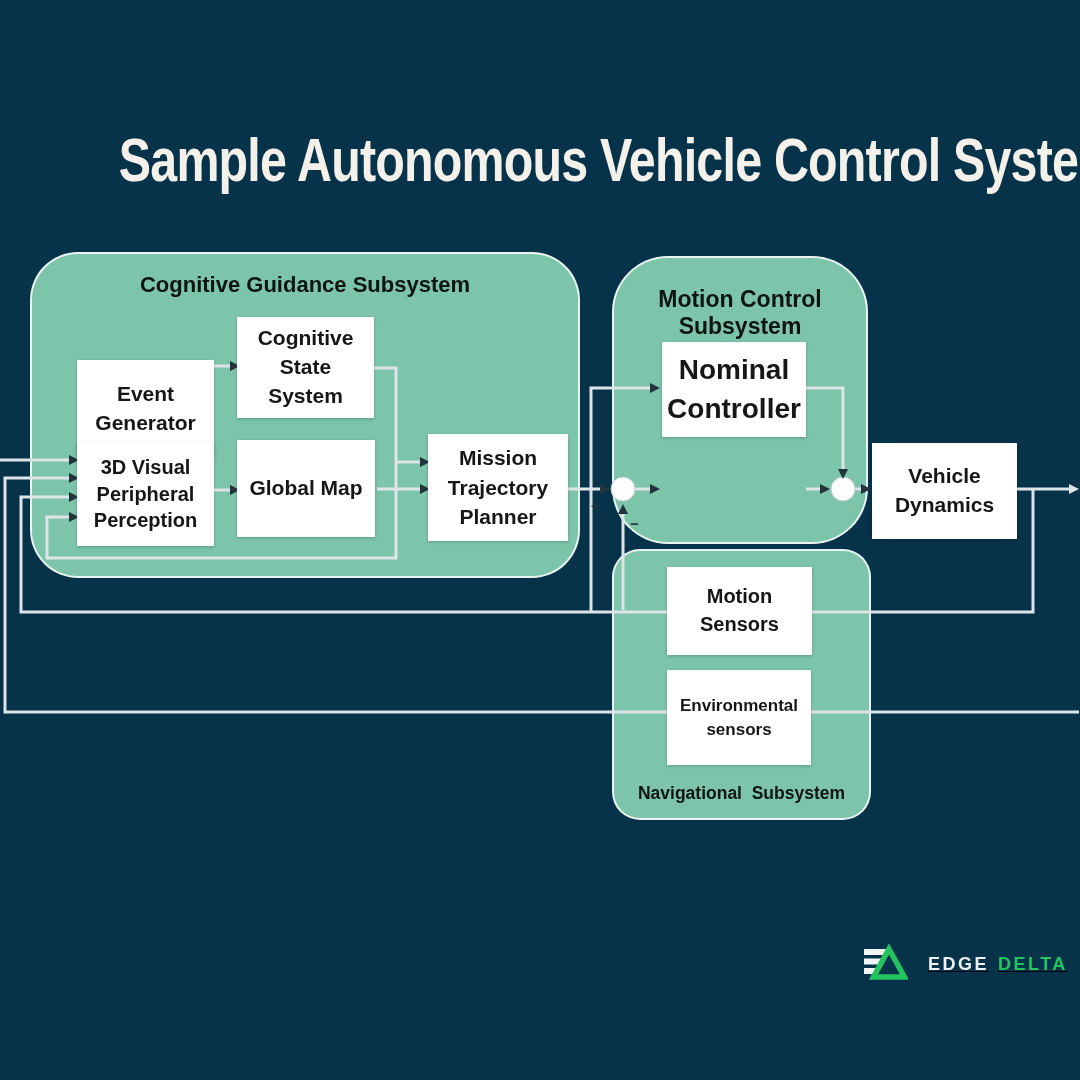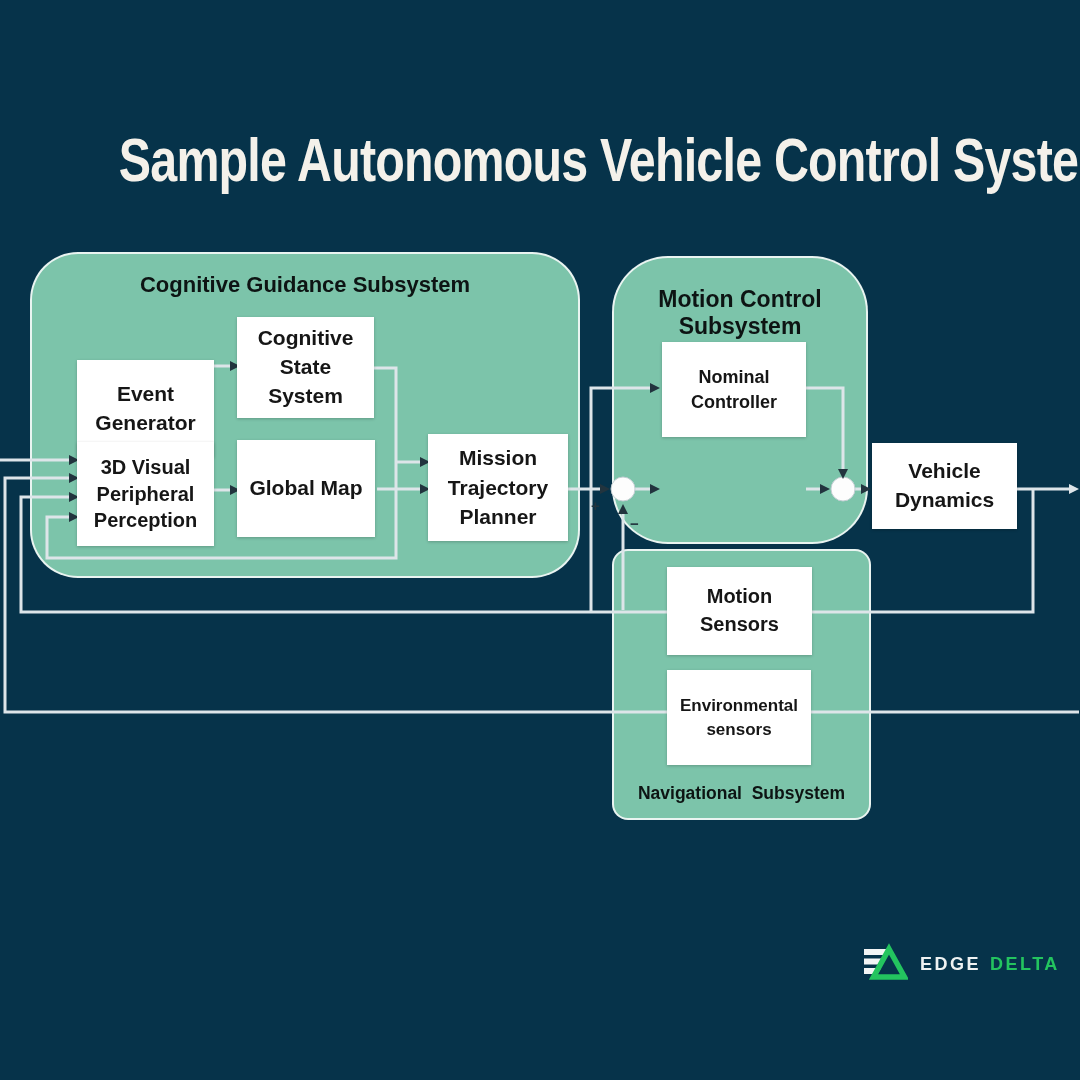--- a/index.html
+++ b/index.html
@@ -20,49 +20,49 @@
     box-sizing:border-box;z-index:1;
   }
   .subsys-label{
     position:absolute;left:0;width:100%;text-align:center;color:#0d1413;
     font-weight:700;white-space:pre-wrap;
   }
   #sub-cognitive{left:30px;top:252px;width:550px;height:326px;border-radius:48px;}
   #sub-cognitive .subsys-label{top:18px;font-size:22px;}
   #sub-motion{left:612px;top:256px;width:256px;height:288px;border-radius:56px;}
   #sub-motion .subsys-label{top:28px;font-size:23px;}
-  #sub-nav{left:612px;top:549px;width:259px;height:271px;border-radius:16px;}
+  #sub-nav{left:612px;top:549px;width:259px;height:271px;border-radius:28px;}
   #sub-nav .subsys-label{bottom:14px;font-size:17.5px;}
   
   #wires{position:absolute;left:0;top:0;z-index:2;}
   #wires .wire{stroke:#dde5e9;stroke-width:3;fill:none;}
   #wires .ah{fill:#22343e;stroke:none;}
   #wires .ah-light{fill:#dde5e9;stroke:none;}
   #wires .junction{fill:#fdfdfd;stroke:#c3cdd2;stroke-width:1;}
   #wires .jmark{font-family:"Liberation Sans",sans-serif;font-size:15px;font-weight:700;fill:#22343e;}
   
   .block{
     position:absolute;background:#ffffff;color:#161616;z-index:3;
     display:flex;align-items:center;justify-content:center;text-align:center;
     font-weight:700;line-height:1.38;box-sizing:border-box;padding:4px 6px;
     box-shadow:0 1px 3px rgba(0,0,0,.22);
   }
   #blk-event{left:77px;top:317px;width:137px;height:97px;font-size:21px;margin-top:43px;}
   #blk-csm{left:237px;top:317px;width:137px;height:101px;font-size:21px;}
   #blk-3dv{left:77px;top:442px;width:137px;height:104px;font-size:20px;line-height:1.32;}
   #blk-gmap{left:237px;top:440px;width:138px;height:97px;font-size:21px;}
   #blk-mtp{left:428px;top:434px;width:140px;height:107px;font-size:21px;line-height:1.4;}
-  #blk-nom{left:662px;top:342px;width:144px;height:95px;font-size:18px;}
+  #blk-nom{left:662px;top:342px;width:144px;height:95px;font-size:28px;}
   #blk-fbc{left:662px;top:443px;width:144px;height:86px;font-size:21px;}
-  #blk-vd{left:872px;top:443px;width:145px;height:86px;font-size:21px;}
+  #blk-vd{left:872px;top:443px;width:145px;height:96px;font-size:21px;}
   #blk-msens{left:667px;top:567px;width:145px;height:88px;font-size:20px;}
   #blk-esens{left:667px;top:670px;width:144px;height:95px;font-size:17px;}
   
   .logo{position:absolute;left:862px;top:942px;display:flex;align-items:center;z-index:4;}
-  .logo-text{margin-left:12px;font-size:18px;font-weight:700;letter-spacing:2.5px;white-space:nowrap;}
+  .logo-text{margin-left:20px;font-size:18px;font-weight:700;letter-spacing:2.5px;white-space:nowrap;text-decoration:underline;}
   .logo-edge{color:#eef2f2;}
   .logo-delta{color:#23c45f;margin-left:9px;}
 </style>
 </head>
 <body>
 
 <div id="canvas">
 
   <div class="title">Sample Autonomous Vehicle Control System.</div>
 

